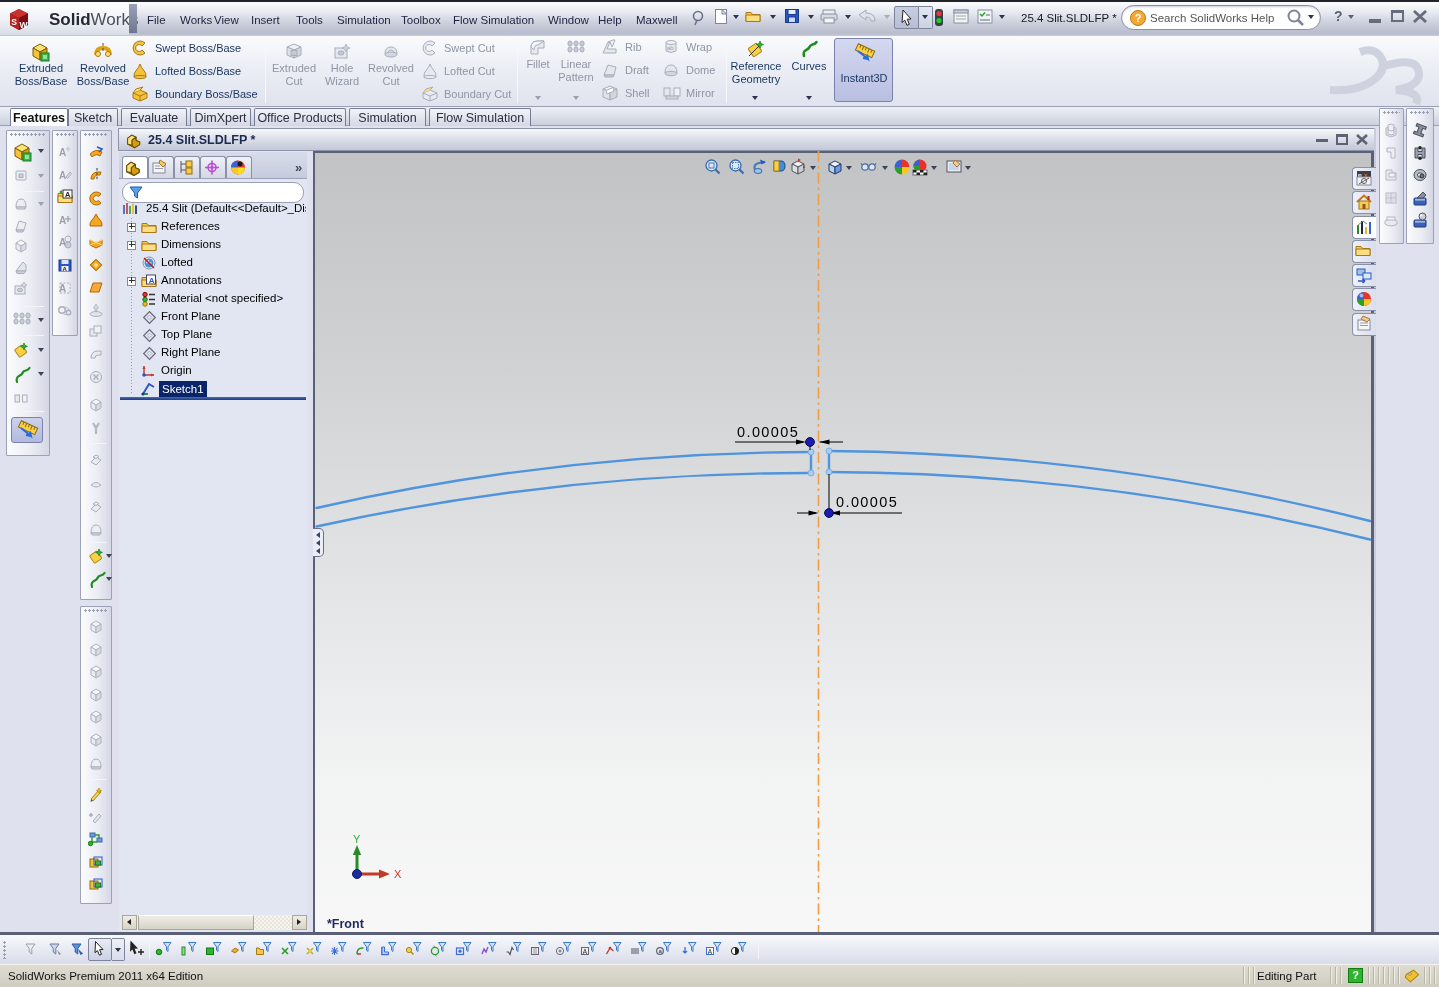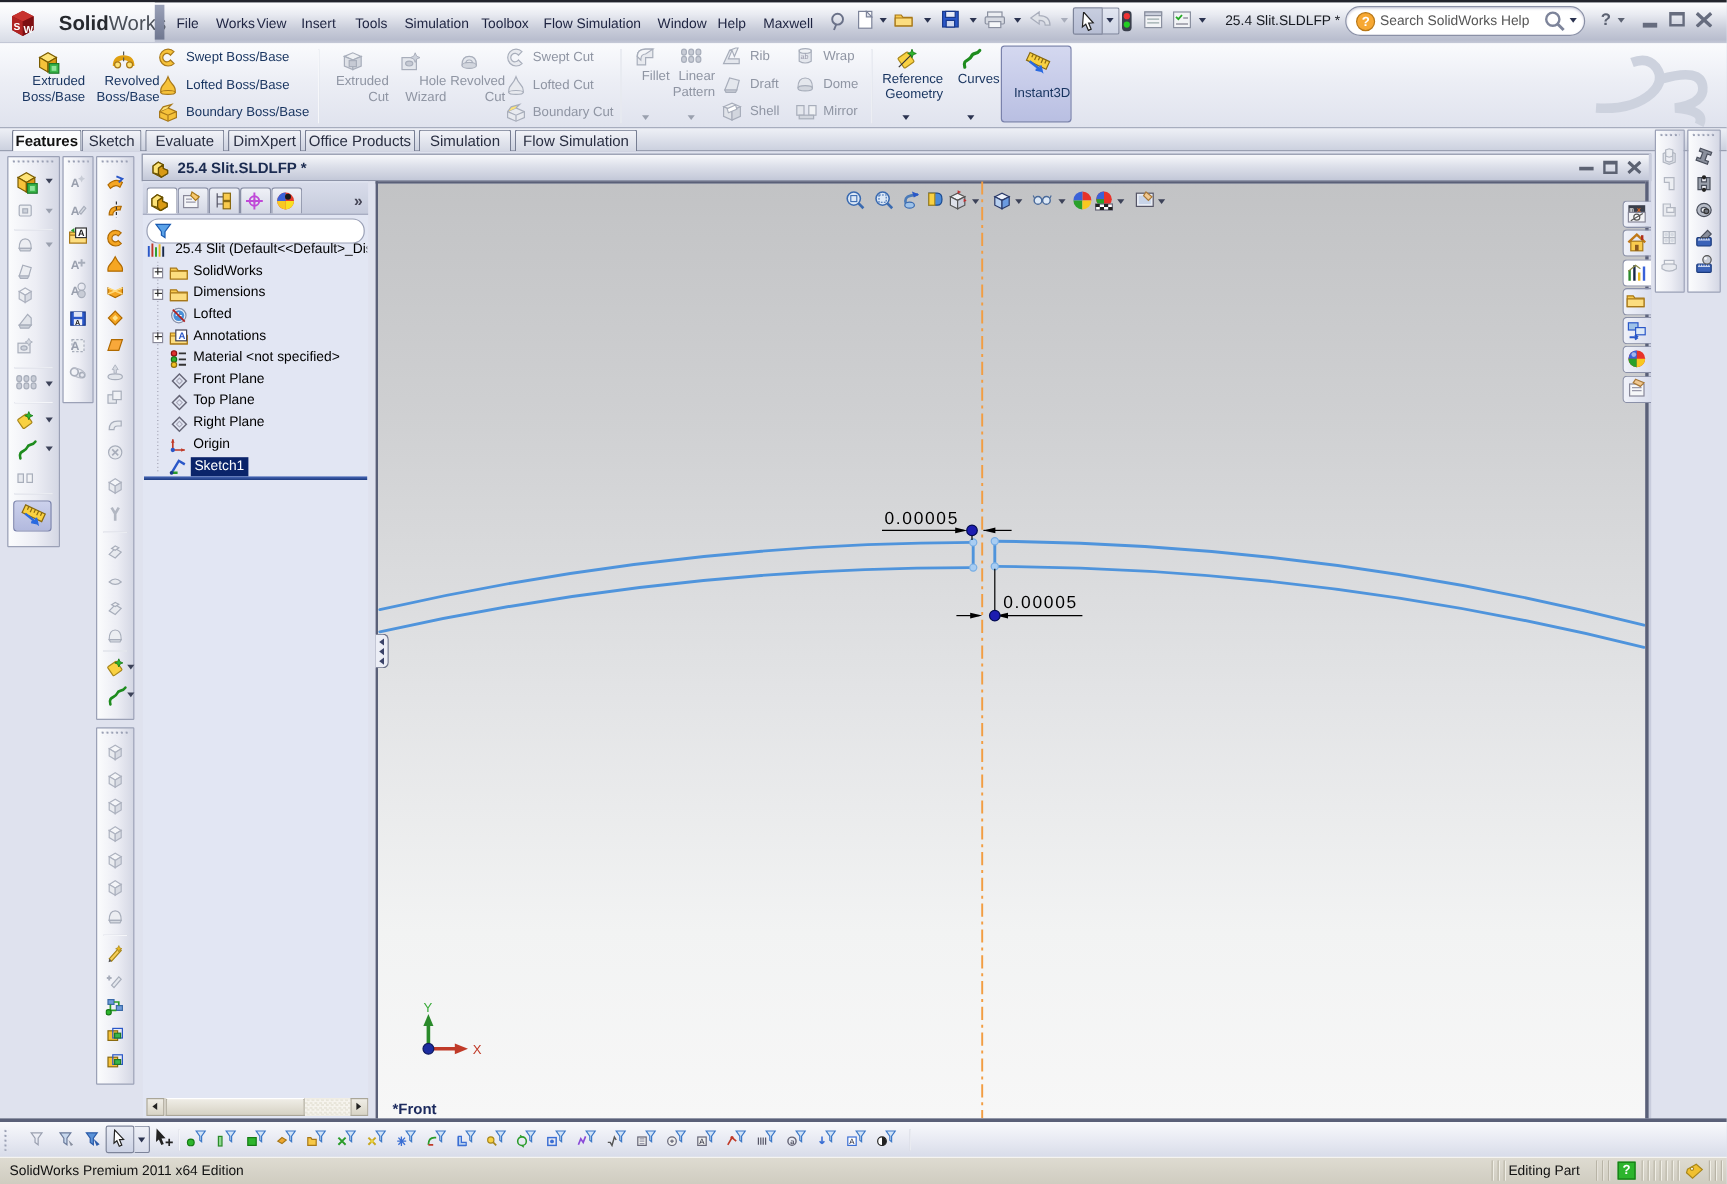--- a/index.html
+++ b/index.html
@@ -5,21 +5,21 @@
 body{width:1439px;height:987px;position:relative;overflow:hidden;
  font-family:"Liberation Sans",sans-serif;background:#dfe2ee;}
 .abs{position:absolute;}
 .tb{position:absolute;left:0;top:0;width:1439px;height:36px;
  background:linear-gradient(180deg,#fdfdfe 0%,#e8eaf1 30%,#c9cdda 65%,#b8bdce 92%,#c6cad8 100%);
  border-top:2px solid #22242c;}
 .menu{position:absolute;top:14px;font-size:11.5px;color:#1d2340;}
 .ribbon{position:absolute;left:0;top:36px;width:1439px;height:71px;
  background:linear-gradient(180deg,#fafbfd 0%,#eceef5 45%,#e0e3ee 100%);
  border-bottom:1px solid #9aa0b2;}
-.rlab{position:absolute;font-size:11px;color:#17335f;text-align:right;line-height:12.5px;white-space:nowrap;}
+.rlab{position:absolute;font-size:11px;color:#17335f;text-align:center;line-height:12.5px;white-space:nowrap;}
 .rlab.dis{color:#8f95a3;}
 .rsep{position:absolute;top:41px;width:1px;height:62px;background:#c4c8d6;border-right:1px solid #f6f7fa;}
 .tabrow{position:absolute;left:0;top:107px;width:1439px;height:19px;
  background:linear-gradient(180deg,#eef0f6,#ccd1df);border-bottom:1px solid #9aa0b2;}
 .tab{position:absolute;top:108px;height:18px;border:1px solid #767d92;border-bottom:none;
  background:linear-gradient(180deg,#f2f3f8,#d4d8e4);font-size:12.5px;color:#2a2f42;
  text-align:center;border-radius:2px 2px 0 0;padding-top:2px;}
 .tab.act{background:#fbfcfe;font-weight:bold;color:#111;z-index:2;}
 .strip{position:absolute;background:linear-gradient(90deg,#fbfcfd 0%,#ecedf4 55%,#d4d7e4 100%);
  border:1px solid #9ba1b6;border-radius:1px;}
@@ -649,21 +649,21 @@
       </g>
     </svg></div>
 <div class="trow" style="left:146px;top:202px;width:160px;overflow:hidden;">25.4 Slit  (Default&lt;&lt;Default&gt;_Disp</div>
 <div class="abs" style="left:127px;top:222.5px;width:9px;height:9px;background:#fff;border:1px solid #889;"></div>
 <div class="abs" style="left:128.5px;top:225.5px;width:6px;height:1.5px;background:#333;"></div>
 <div class="abs" style="left:130.7px;top:223.3px;width:1.5px;height:6px;background:#333;"></div>
 <div class="ic" style="left:141px;top:219px;"><svg width="16" height="16" viewBox="0 0 16 16">
       <path d="M1 4.5 L6 4.5 L7.5 6.5 L15 6.5 L15 13.5 L1 13.5 Z" fill="#f9cb4e" stroke="#a87818"></path>
       <path d="M1 7 L15 7 L15 13.5 L1 13.5 Z" fill="#fcdd7f" stroke="#a87818"></path>
     </svg></div>
-<div class="trow" style="left:161px;top:220px;width:145px;overflow:hidden;">SolidWorks</div>
+<div class="trow" style="left:161px;top:220px;width:145px;overflow:hidden;">References</div>
 <div class="abs" style="left:127px;top:240.5px;width:9px;height:9px;background:#fff;border:1px solid #889;"></div>
 <div class="abs" style="left:128.5px;top:243.5px;width:6px;height:1.5px;background:#333;"></div>
 <div class="abs" style="left:130.7px;top:241.3px;width:1.5px;height:6px;background:#333;"></div>
 <div class="ic" style="left:141px;top:237px;"><svg width="16" height="16" viewBox="0 0 16 16">
       <path d="M1 4.5 L6 4.5 L7.5 6.5 L15 6.5 L15 13.5 L1 13.5 Z" fill="#f9cb4e" stroke="#a87818"></path>
       <path d="M1 7 L15 7 L15 13.5 L1 13.5 Z" fill="#fcdd7f" stroke="#a87818"></path>
     </svg></div>
 <div class="trow" style="left:161px;top:238px;width:145px;overflow:hidden;">Dimensions</div>
 <div class="ic" style="left:141px;top:255px;"><svg width="16" height="16" viewBox="0 0 16 16">
       <circle cx="8" cy="8" r="6" fill="#e8f0fa" stroke="#8a90a6"></circle>

